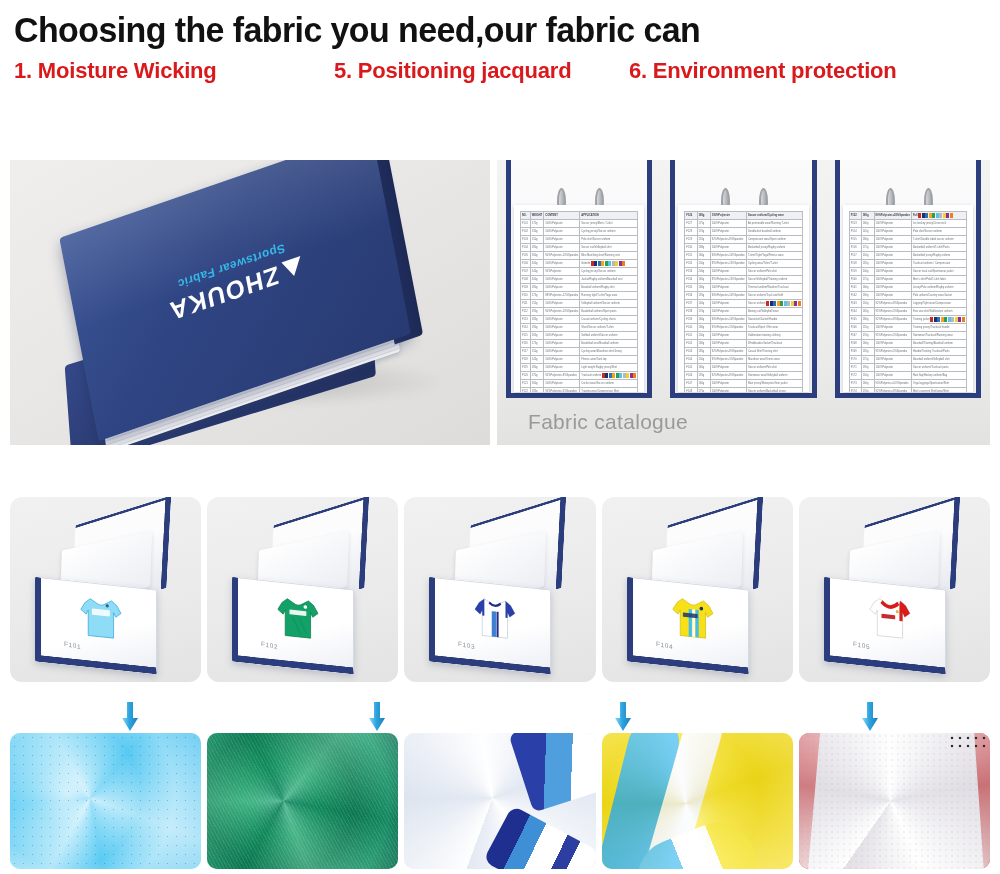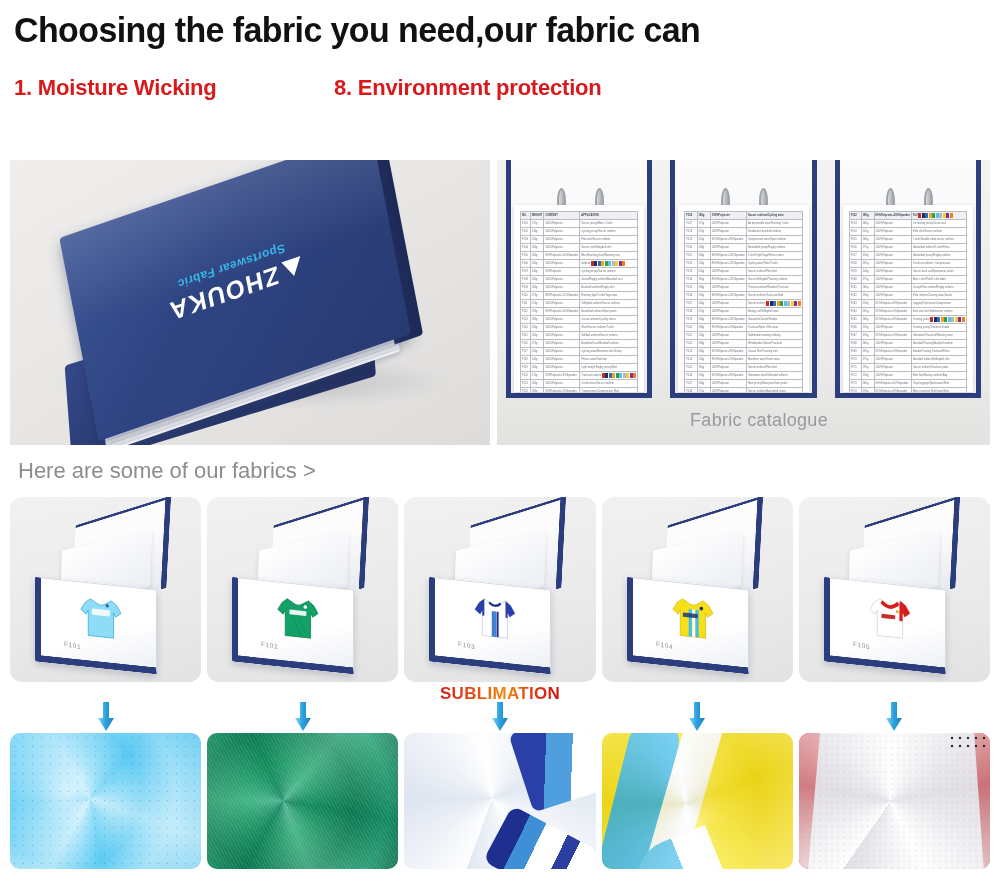--- a/index.html
+++ b/index.html
@@ -18,21 +18,21 @@
     font-size: 35px;
     font-weight: bold;
     color: #111111;
     letter-spacing: -0.6px;
     line-height: 1.05;
     white-space: nowrap;
     transform: scaleX(0.97);
     transform-origin: left center;
   }
   .feature-grid {
-    margin-top: 26px;
+    margin-top: 9px;
     display: grid;
     grid-template-columns: 320px 295px auto;
     row-gap: 7px;
   }
   .feature-item {
     font-size: 22px;
     font-weight: bold;
     color: #d9191b;
     letter-spacing: -0.2px;
     white-space: nowrap;
@@ -178,22 +178,21 @@
   }
   .mini-table tr:first-child td { background: #eef0f4; font-weight: bold; color: #3b4048; }
   .c-no  { width: 11%; }
   .c-wt  { width: 12%; }
   .c-ct  { width: 31%; }
   .c-ap  { width: 46%; }
   .swatch-strip { display: inline-flex; gap: .5px; vertical-align: middle; }
   .swatch-strip i { display: inline-block; width: 3px; height: 5px; }
   .cat-caption {
     position: absolute; left: 0; right: 0; top: 250px;
-    text-align: center;
-    font-size: 18px;
+    font-size: 21px;
     color: #9a9a9a;
     letter-spacing: .3px;
     margin-left: 31px;
   }
 
   
   .fabrics-head {
     position: absolute; top: 458px; left: 18px;
     font-size: 22px;
     color: #8d8d8d;
@@ -430,21 +429,22 @@
 </style>
 </head>
 <body>
 
 <div class="page">
 
   <div class="header">
     <div class="main-title">Choosing the fabric you need,our fabric can</div>
     <div class="feature-grid">
       <div class="feature-item">1. Moisture Wicking</div>
-      <div class="feature-item">8. Environment protection</div>
+      <div class="feature-item">5. Positioning jacquard</div>
+      <div class="feature-item">6. Environment protection</div>
     </div>
   </div>
 
   <div class="top-row">
 
     <div class="photo-tile tile-book">
       <div class="book-scene">
         <div class="book-shadow"></div>
         <div class="book-body">
           <div class="book-backcover"></div>
@@ -971,21 +971,20 @@
             </div>
           </div>
 
         </div>
         <div class="cat-caption">Fabric catalogue</div>
       </div>
     </div>
 
   </div>
 
-  <div class="fabrics-head">Here are some of our fabrics &gt;</div>
 
   <div class="cards-row">
 
     <div class="card">
       <div class="open-book">
         <div class="ob-back"></div>
         <div class="ob-leaf"></div>
         <div class="ob-front">
           <div class="jersey">
             <svg viewBox="0 0 100 90">
@@ -1094,28 +1093,20 @@
       </span>
     </div>
     <div class="arrow-cell">
       <span class="dn-arrow">
         <svg width="24" height="30" viewBox="0 0 24 30">
           <path d="M9 0 h6 v16 h5 L12 29 L4 16 h5 Z" fill="url(#ag1)"></path>
         </svg>
       </span>
     </div>
     <div class="arrow-cell">
-      <div class="sublimation-label">SUBLIMATION</div>
-      <span class="dn-arrow">
-        <svg width="24" height="30" viewBox="0 0 24 30">
-          <path d="M9 0 h6 v16 h5 L12 29 L4 16 h5 Z" fill="url(#ag1)"></path>
-        </svg>
-      </span>
-    </div>
-    <div class="arrow-cell">
       <span class="dn-arrow">
         <svg width="24" height="30" viewBox="0 0 24 30">
           <path d="M9 0 h6 v16 h5 L12 29 L4 16 h5 Z" fill="url(#ag1)"></path>
         </svg>
       </span>
     </div>
     <div class="arrow-cell">
       <span class="dn-arrow">
         <svg width="24" height="30" viewBox="0 0 24 30">
           <path d="M9 0 h6 v16 h5 L12 29 L4 16 h5 Z" fill="url(#ag1)"></path>

